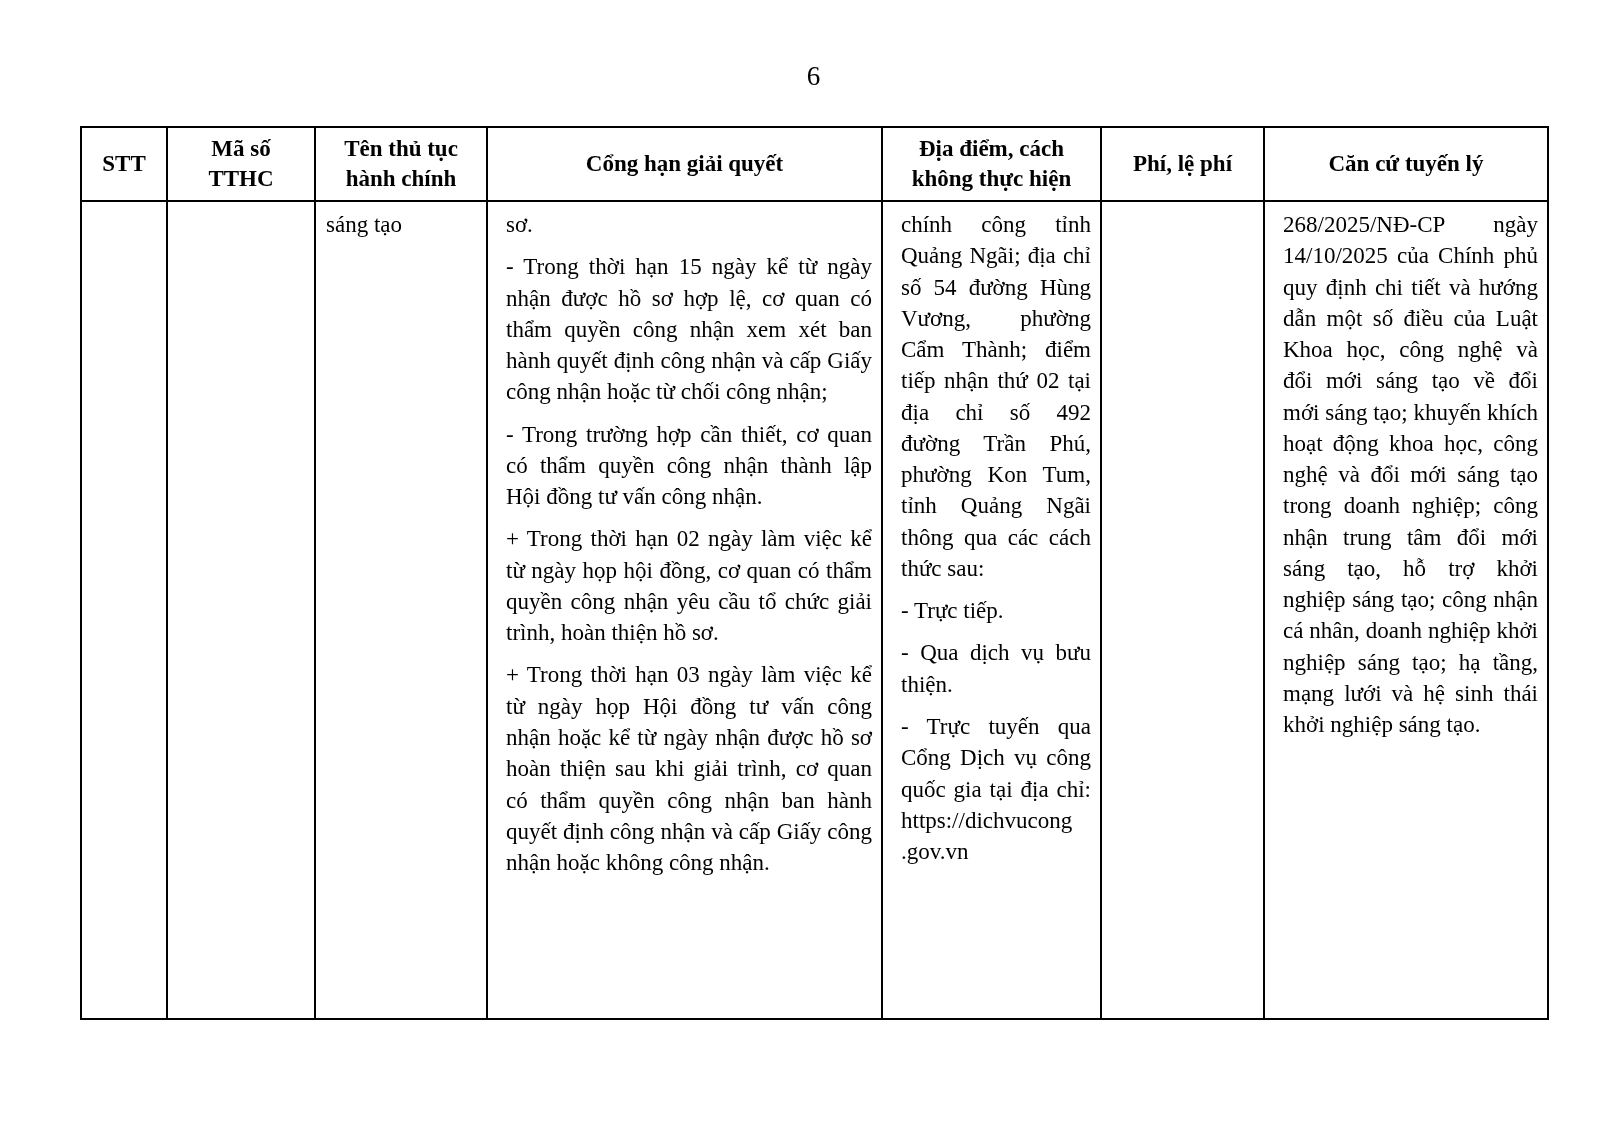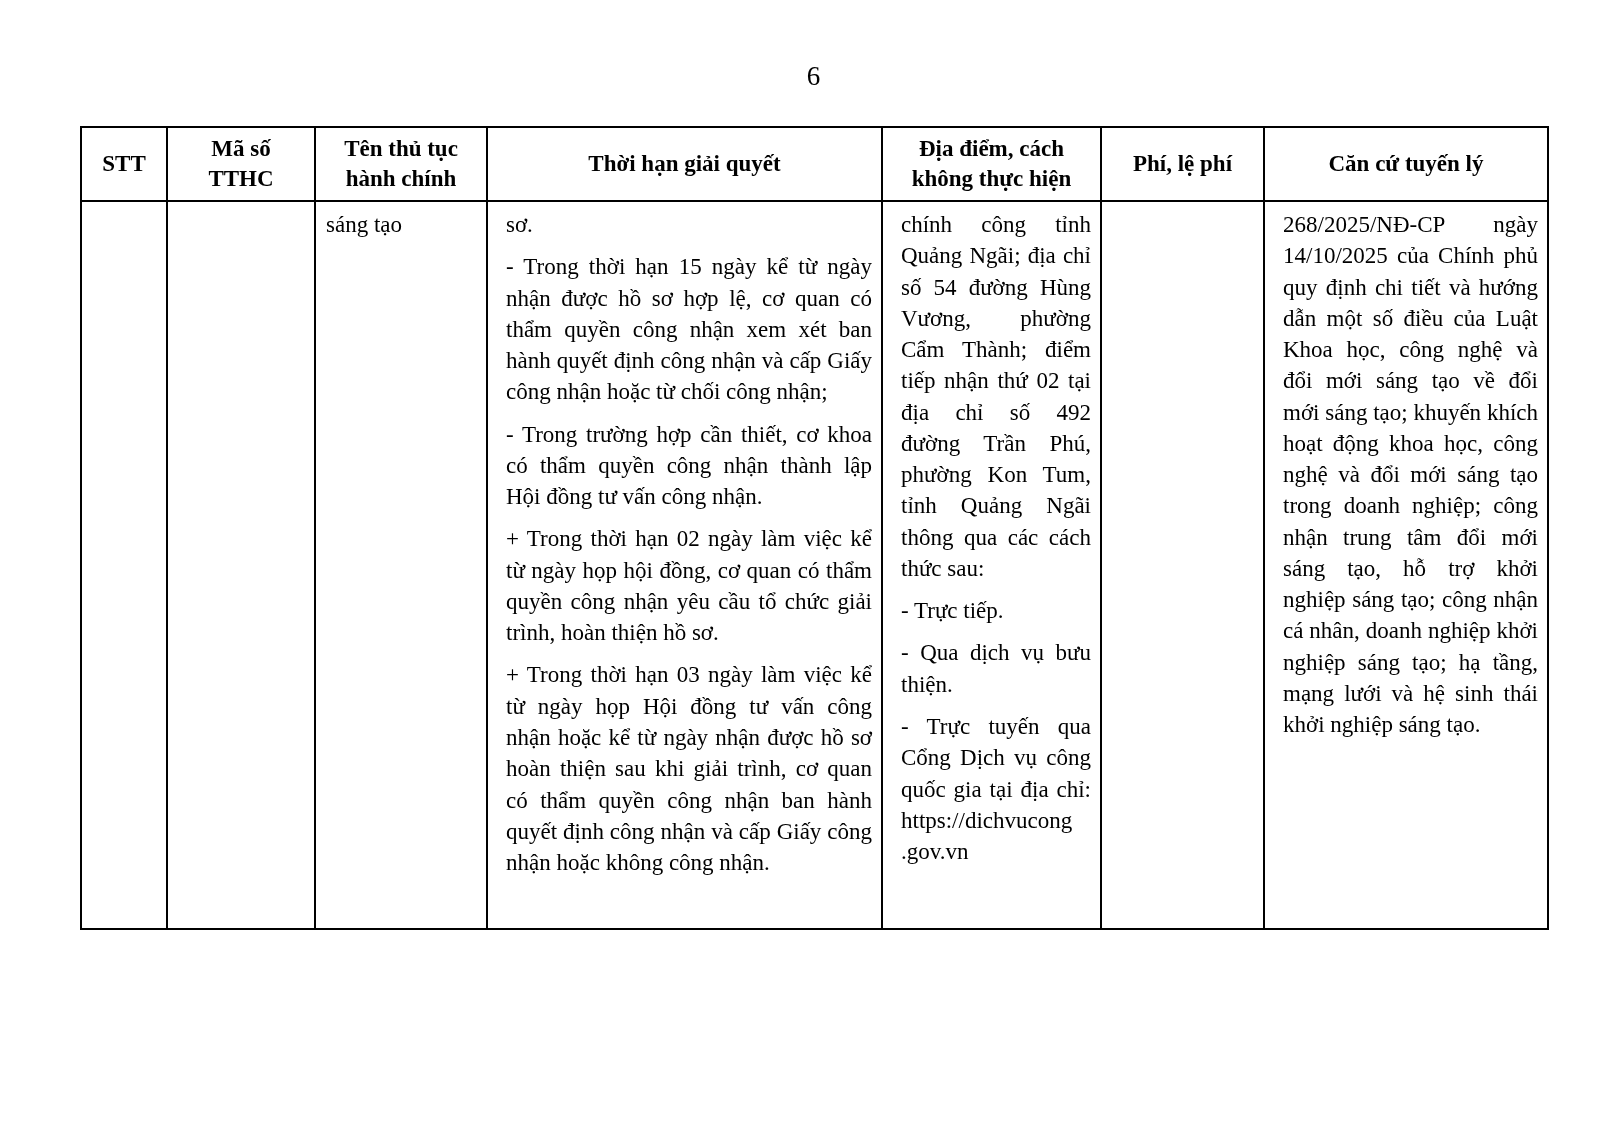--- a/index.html
+++ b/index.html
@@ -50,21 +50,21 @@
     height: 68px;
     padding: 2px 12px;
   }
   .doc-table td {
     font-size: 23px;
     line-height: 1.36;
     vertical-align: top;
     padding: 7px 9px 7px 10px;
   }
   .doc-table tbody tr {
-    height: 728px;
+    height: 818px;
   }
   .doc-table td p {
     margin: 0 0 11px 8px;
   }
   .doc-table td p:last-child {
     margin-bottom: 0;
   }
   td.justify p {
     text-align: justify;
   }
@@ -87,35 +87,35 @@
       <col style="width:395px">
       <col style="width:219px">
       <col style="width:163px">
       <col style="width:284px">
     </colgroup>
     <thead>
       <tr>
         <th>STT</th>
         <th>Mã số TTHC</th>
         <th>Tên thủ tục hành chính</th>
-        <th>Thời hạn giải quyết</th>
+        <th>Cổng hạn giải quyết</th>
         <th>Địa điểm, cách không thực hiện</th>
         <th>Phí, lệ phí</th>
         <th>Căn cứ tuyến lý</th>
       </tr>
     </thead>
     <tbody>
       <tr>
         <td class="plain"></td>
         <td class="plain"></td>
         <td class="plain">sáng tạo</td>
         <td class="justify">
             <p>sơ.</p>
             <p>- Trong thời hạn 15 ngày kể từ ngày nhận được hồ sơ hợp lệ, cơ quan có thẩm quyền công nhận xem xét ban hành quyết định công nhận và cấp Giấy công nhận hoặc từ chối công nhận;</p>
-            <p>- Trong trường hợp cần thiết, cơ khoa có thẩm quyền công nhận thành lập Hội đồng tư vấn công nhận.</p>
+            <p>- Trong trường hợp cần thiết, cơ quan có thẩm quyền công nhận thành lập Hội đồng tư vấn công nhận.</p>
             <p>+ Trong thời hạn 02 ngày làm việc kể từ ngày họp hội đồng, cơ quan có thẩm quyền công nhận yêu cầu tổ chức giải trình, hoàn thiện hồ sơ.</p>
             <p>+ Trong thời hạn 03 ngày làm việc kể từ ngày họp Hội đồng tư vấn công nhận hoặc kể từ ngày nhận được hồ sơ hoàn thiện sau khi giải trình, cơ quan có thẩm quyền công nhận ban hành quyết định công nhận và cấp Giấy công nhận hoặc không công nhận.</p>
           </td>
         <td class="justify">
             <p>chính công tỉnh Quảng Ngãi; địa chỉ số 54 đường Hùng Vương, phường Cẩm Thành; điểm tiếp nhận thứ 02 tại địa chỉ số 492 đường Trần Phú, phường Kon Tum, tỉnh Quảng Ngãi thông qua các cách thức sau:</p>
             <p>- Trực tiếp.</p>
             <p>- Qua dịch vụ bưu thiện.</p>
             <p>- Trực tuyến qua Cổng Dịch vụ công quốc gia tại địa chỉ: https://dichvucong .gov.vn</p>
           </td>
         <td class="plain"></td>

